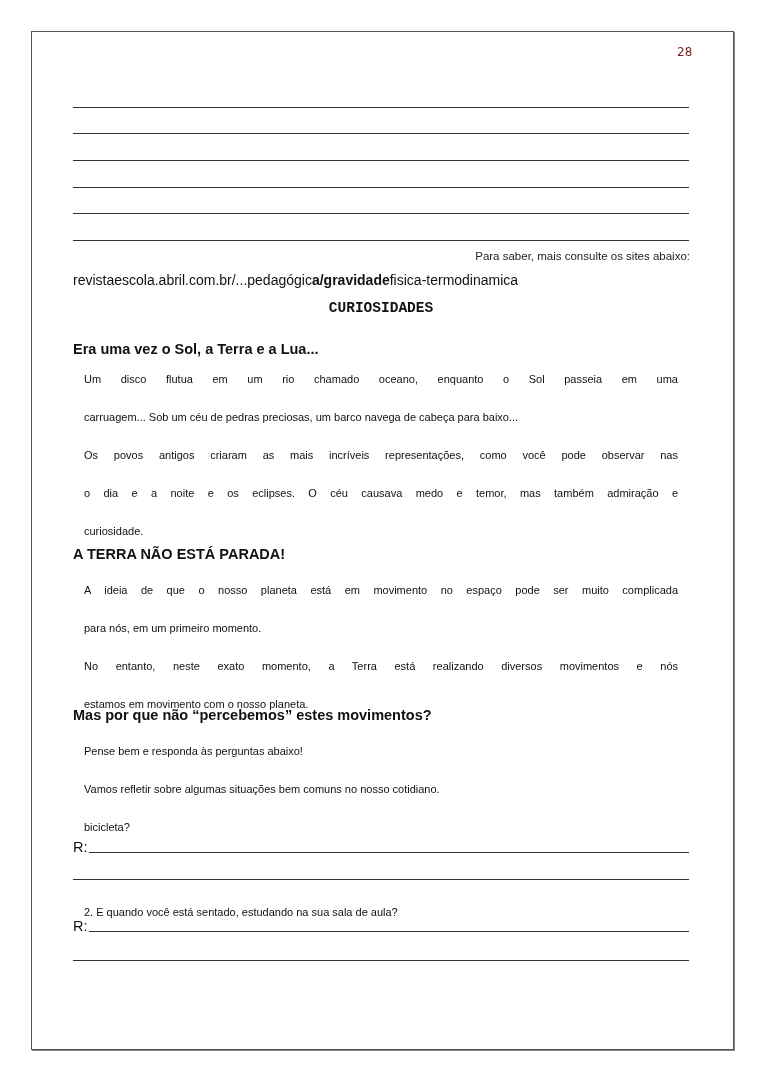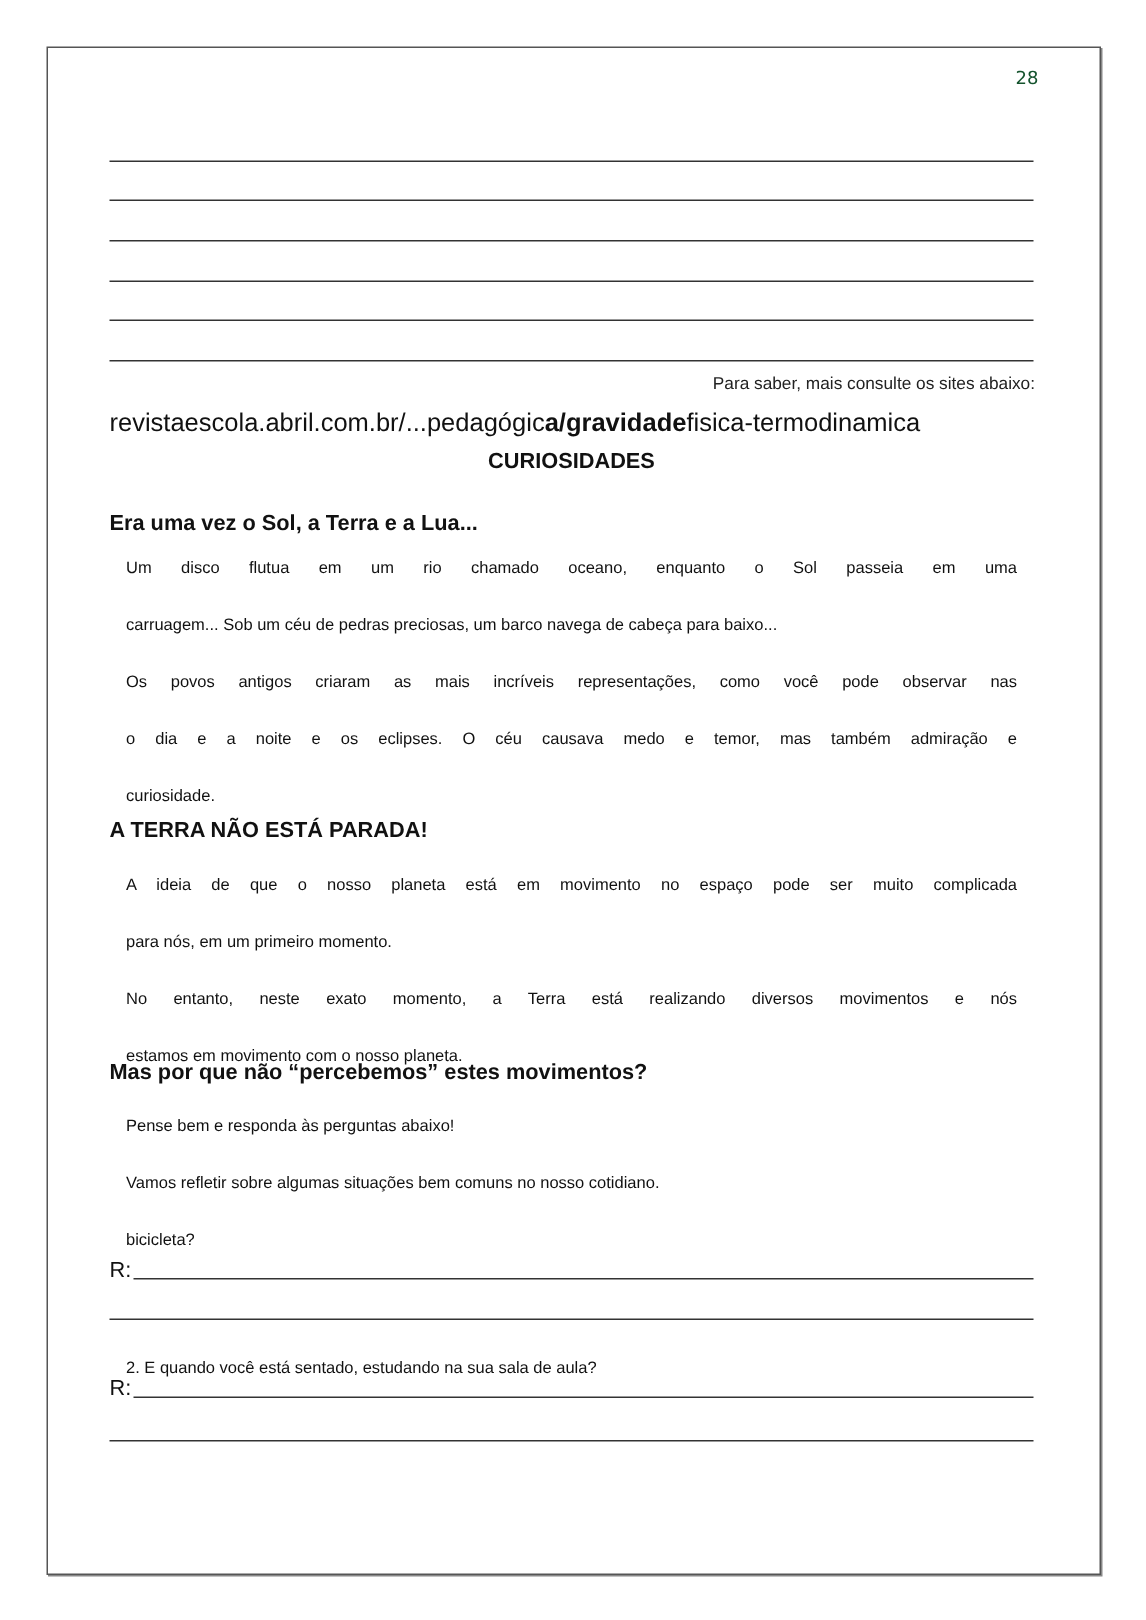--- a/index.html
+++ b/index.html
@@ -1,28 +1,28 @@
 <!DOCTYPE html>
 <html><head>
 <meta charset="utf-8">
 <style>
   html, body { margin: 0; padding: 0; background: #ffffff; }
   body { width: 764px; height: 1080px; position: relative; overflow: hidden;
          font-family: "Liberation Sans", sans-serif; color: #111; }
   .page { position: absolute; left: 31px; top: 31px; width: 701px; height: 1017px;
           border: 1px solid #555; box-shadow: 1px 1px 0 #888; background: #fff; }
-  .pagenum { position: absolute; left: 677px; top: 45px; font-size: 12px; color: #14532d;
+  .pagenum { position: absolute; left: 677px; top: 45px; font-size: 12px; color: #7f1d1d;
              font-family: "DejaVu Sans", sans-serif; }
   .line { position: absolute; left: 73px; width: 616px; height: 0; border-top: 1px solid #333; }
   .abs { position: absolute; left: 73px; width: 616px; }
   .small-right { position: absolute; right: 74px; top: 250px; font-size: 11.5px; color: #222; }
-  .url { position: absolute; left: 73px; top: 272px; font-size: 17px; }
+  .url { position: absolute; left: 73px; top: 272px; font-size: 14px; }
   .url b { font-weight: bold; }
   .title-center { position: absolute; left: 73px; width: 616px; top: 300px; text-align: center;
-                  font-weight: bold; font-size: 14.5px; }
+                  font-weight: bold; font-size: 14.5px; font-family: Liberation Mono, monospace; }
   .h { font-weight: bold; font-size: 14.5px; }
   .p { font-size: 11px; line-height: 27px; text-align: justify; text-align-last: left; margin: 11px; }
   .p.full { text-align-last: justify; }
   .ans { position: absolute; left: 73px; width: 616px; font-size: 14.5px; display: flex; align-items: flex-end; }
   .ans .fill { flex: 1; border-bottom: 1px solid #333; margin-left: 1px; height: 14px; margin-bottom: 2px; }
 </style>
 </head>
 <body>
 
 <div class="page"></div>

